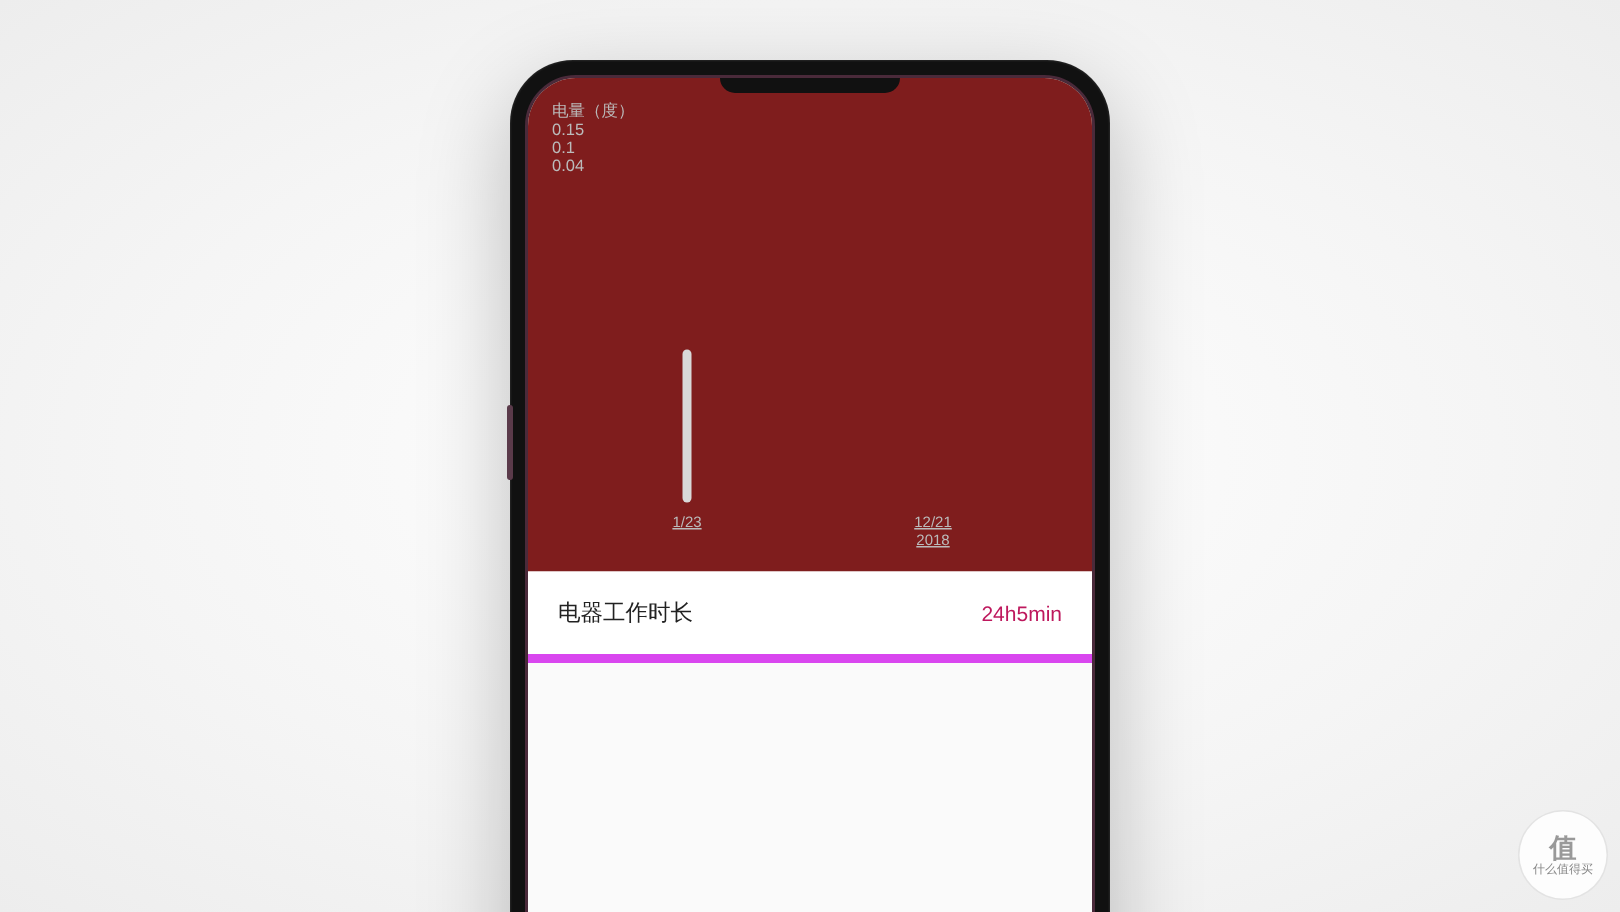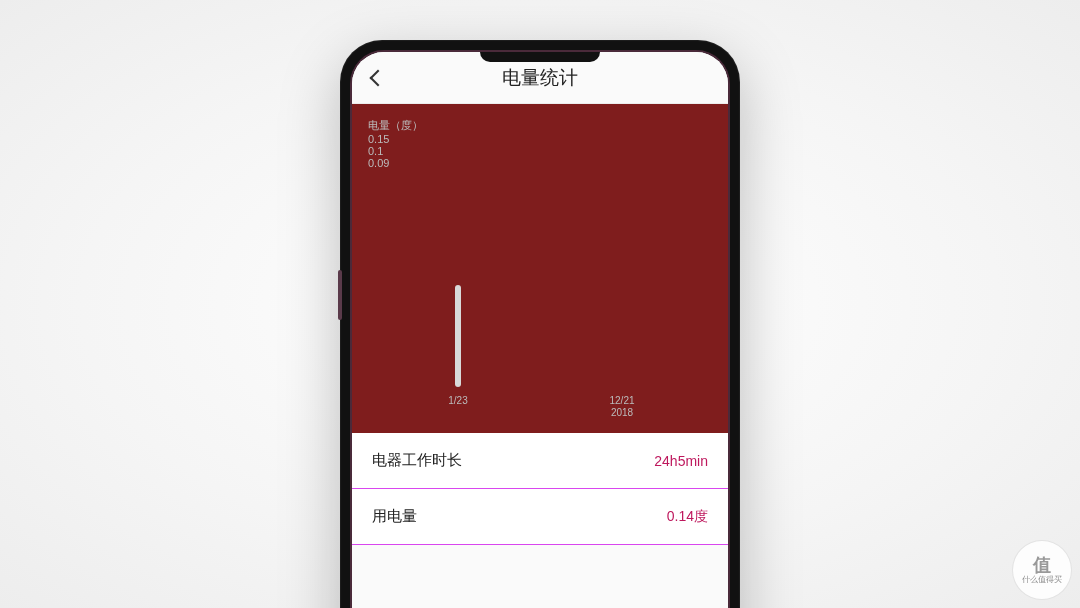--- a/index.html
+++ b/index.html
@@ -131,34 +131,35 @@
   .bar.highlighted {
     background: linear-gradient(to top, #ffb84d, #ff8c1a);
   }
   .x-label {
     font-size:10px;
     color:#bbb;
     margin-top:8px;
     text-align:center;
     height:28px;
     line-height:1.2;
+    text-decoration:underline;
   }
   .x-label.highlighted {
     color:#ff8c1a;
     font-weight:500;
   }
   .list {
     background:#fff;
   }
   .row {
     display:flex;
     justify-content:space-between;
     align-items:center;
     padding:18px 20px;
-    border-bottom:1px solid #d946ef;
+    border-bottom:6px solid #d946ef;
   }
   .row-label {
     font-size:15px;
     color:#222;
   }
   .row-value {
     font-size:14px;
     color:#be185d;
   }
   .badge {
@@ -184,57 +185,47 @@
   }
 </style>
 </head>
 <body>
 
 <div class="phone">
   <div class="phone-inner">
     <div class="notch"></div>
     <div class="screen">
 
-      <div class="header">
-        <div class="back-btn">
-          <div class="back-arrow"></div>
-        </div>
-        <div class="title">电量统计</div>
-      </div>
 
       <div class="chart-area">
         <div class="y-label">电量（度）</div>
         <div class="chart">
           <div class="y-axis">
             <div>0.15</div>
             <div>0.1</div>
-            <div>0.09</div>
+            <div>0.04</div>
           </div>
           <div class="bars" id="bars">
               <div class="bar-col">
                 <div class="bar" style="height: 101.6px;"></div>
                 <div class="x-label">1/23</div>
               </div>
               <div class="bar-col">
                 <div class="bar" style="height: 0px;"></div>
                 <div class="x-label">12/21<br>2018</div>
               </div>
             </div>
         </div>
       </div>
 
       <div class="list">
         <div class="row">
           <span class="row-label">电器工作时长</span>
           <span class="row-value">24h5min</span>
         </div>
-        <div class="row">
-          <span class="row-label">用电量</span>
-          <span class="row-value">0.14度</span>
-        </div>
       </div>
 
     </div>
   </div>
 </div>
 
 <div class="badge">
   <span class="glyph">值</span>
   <span>什么值得买</span>
 </div>

